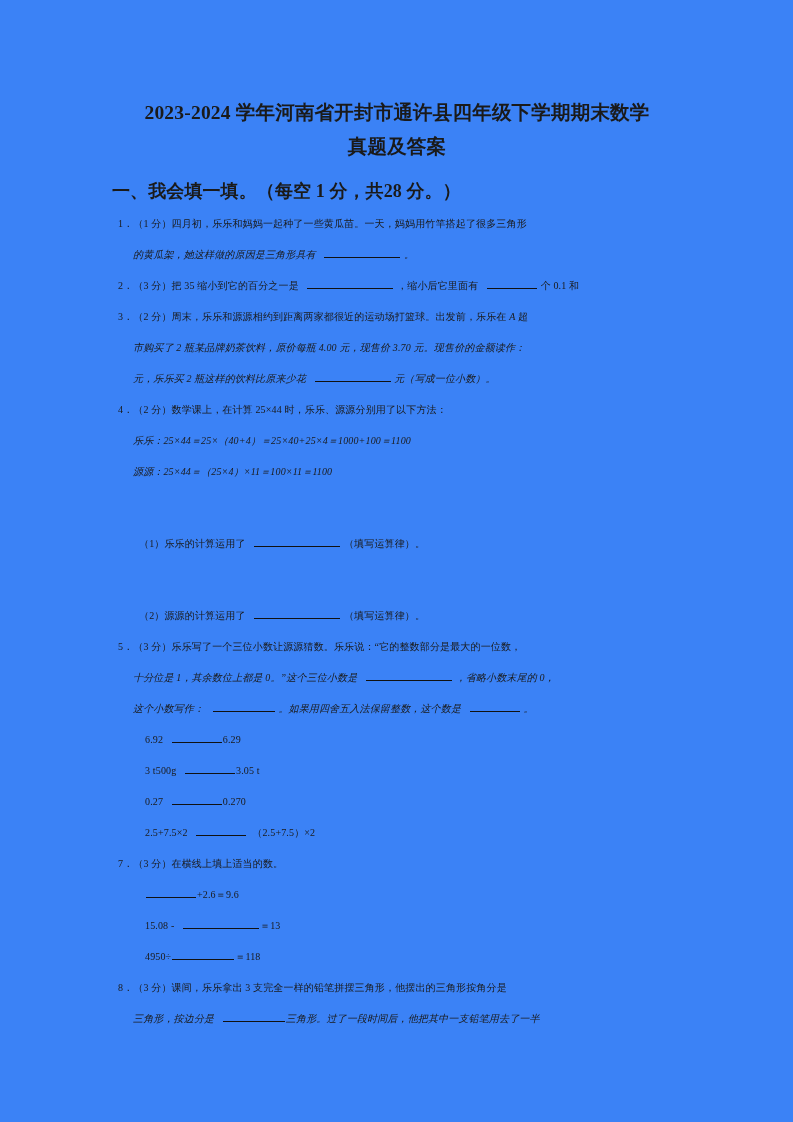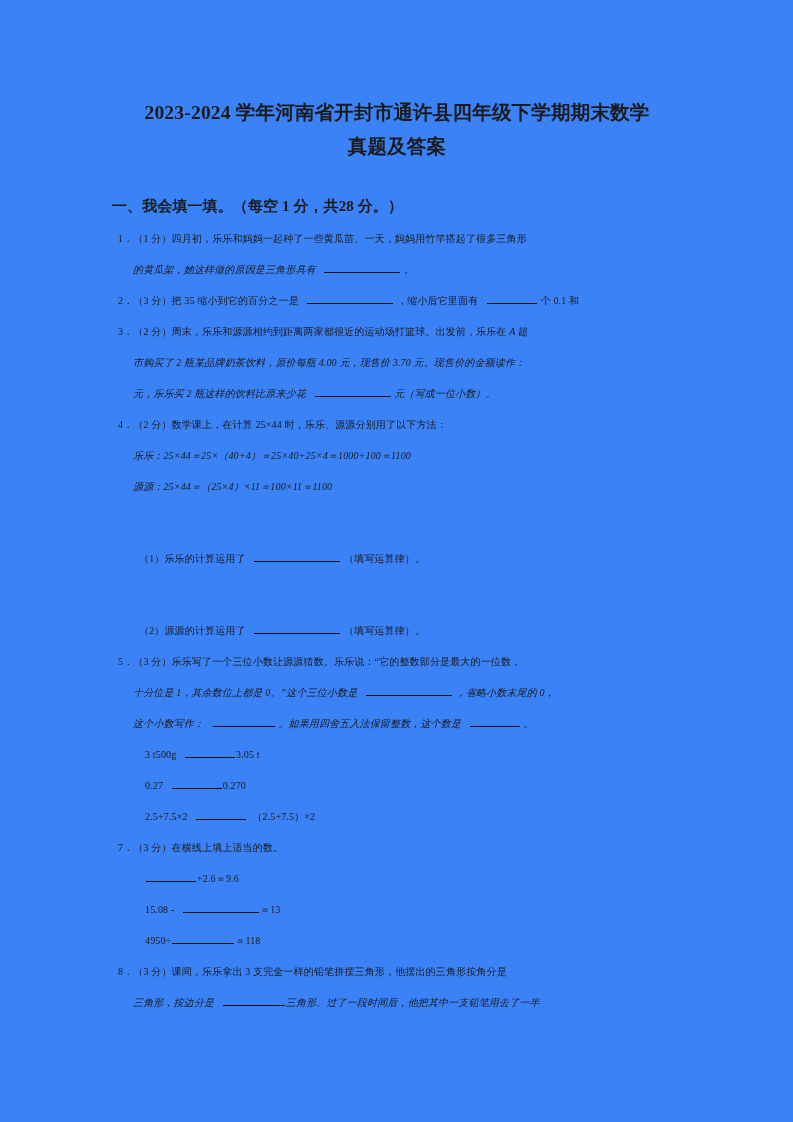--- a/index.html
+++ b/index.html
@@ -34,24 +34,24 @@
     font-weight: bold;
     text-align: center;
     line-height: 34px;
     letter-spacing: 0.2px;
     margin: 0 0 6px 0;
     font-family: "Liberation Serif", "DejaVu Serif", serif;
   }
   .doc-title .t-line { display: block; }
   
   .section-header {
-    font-size: 15px;
+    font-size: 18px;
     font-weight: bold;
     line-height: 31px;
-    margin-top: 27px;
+    margin-top: 12px;
     margin-bottom: 1px;
     letter-spacing: 0.1px;
   }
   
   .q {
     font-size: 10px;
     line-height: 31px;
     letter-spacing: 0.15px;
   }
   .q-line {
@@ -147,20 +147,24 @@
         <span>这个小数写作：</span>
         <span class="sp"></span><span class="blank b-m"></span>
         <span>。如果用四舍五入法保留整数，这个数是</span>
         <span class="sp"></span><span class="blank b-s"></span>
         <span>。</span>
       </span>
     </div>
 
     <div class="q">
       <span class="q-line item">
+        <span>6.92</span>
+        <span class="sp"></span><span class="blank b-s"></span><span>6.29</span>
+      </span>
+      <span class="q-line item">
         <span>3 t500g</span>
         <span class="sp"></span><span class="blank b-s"></span><span>3.05 t</span>
       </span>
       <span class="q-line item">
         <span>0.27</span>
         <span class="sp"></span><span class="blank b-s"></span><span>0.270</span>
       </span>
       <span class="q-line item">
         <span>2.5+7.5×2</span>
         <span class="sp"></span><span class="blank b-s"></span><span class="sp"></span><span>（2.5+7.5）×2</span>

